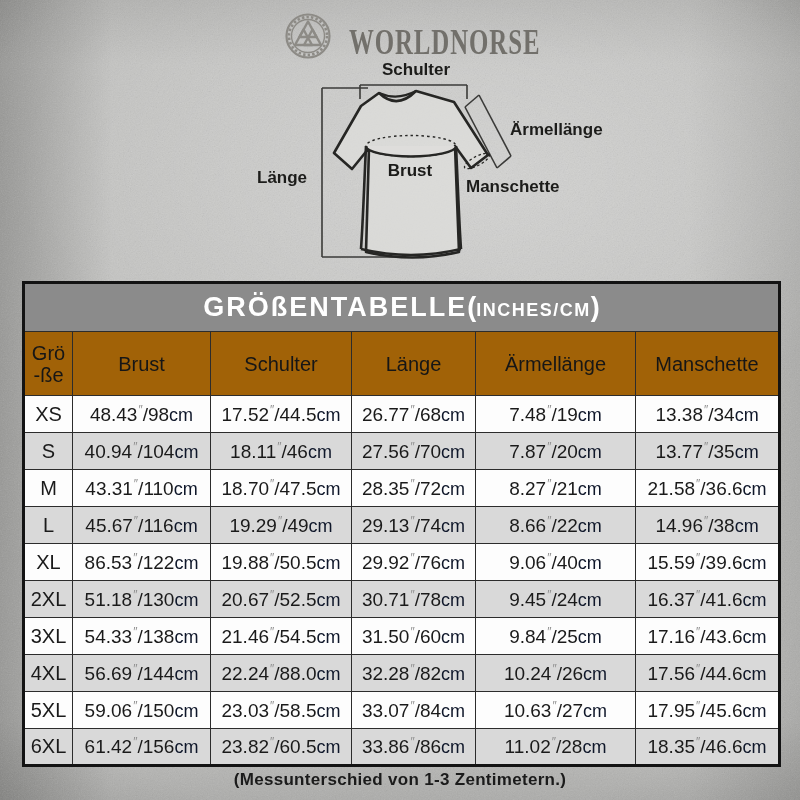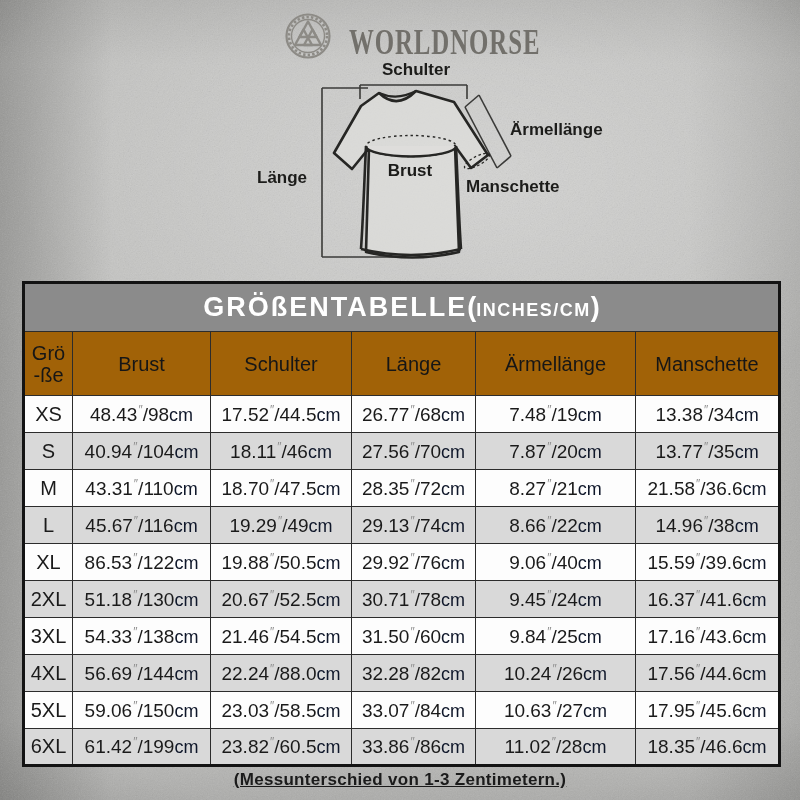--- a/index.html
+++ b/index.html
@@ -57,21 +57,21 @@
   .size-table tbody tr{height:37px;}
   .size-table tbody tr:nth-child(even){background:#d9d9d9;}
   .size-table tbody td{font-size:19px;color:#1a1a1a;white-space:nowrap;}
   .size-table td.size-cell{font-size:20px;}
   .mark{font-size:12px;color:#8f8f8f;vertical-align:7px;margin-left:1px;}
   .unit{font-size:18px;color:#0f172a;}
 
   
   .footer-note{
     position:absolute;left:0;top:770px;width:800px;text-align:center;
-    font-size:17px;font-weight:bold;color:#1b1b1b;letter-spacing:.3px;text-decoration:underline;
+    font-size:17px;font-weight:bold;color:#1b1b1b;letter-spacing:.3px;
   }
 </style>
 </head>
 <body>
 
 <svg class="grain" width="800" height="800">
   <filter id="grainF">
     <feTurbulence type="fractalNoise" baseFrequency="0.82" numOctaves="3" stitchTiles="stitch" result="n"></feTurbulence>
     <feColorMatrix in="n" type="saturate" values="0"></feColorMatrix>
   </filter>
@@ -221,21 +221,21 @@
       <tr>
         <td class="size-cell">5XL</td>
         <td><span>59.06</span><span class="mark">″</span><span>/150</span><span class="unit">cm</span></td>
         <td><span>23.03</span><span class="mark">″</span><span>/58.5</span><span class="unit">cm</span></td>
         <td><span>33.07</span><span class="mark">″</span><span>/84</span><span class="unit">cm</span></td>
         <td><span>10.63</span><span class="mark">″</span><span>/27</span><span class="unit">cm</span></td>
         <td><span>17.95</span><span class="mark">″</span><span>/45.6</span><span class="unit">cm</span></td>
       </tr>
       <tr>
         <td class="size-cell">6XL</td>
-        <td><span>61.42</span><span class="mark">″</span><span>/199</span><span class="unit">cm</span></td>
+        <td><span>61.42</span><span class="mark">″</span><span>/156</span><span class="unit">cm</span></td>
         <td><span>23.82</span><span class="mark">″</span><span>/60.5</span><span class="unit">cm</span></td>
         <td><span>33.86</span><span class="mark">″</span><span>/86</span><span class="unit">cm</span></td>
         <td><span>11.02</span><span class="mark">″</span><span>/28</span><span class="unit">cm</span></td>
         <td><span>18.35</span><span class="mark">″</span><span>/46.6</span><span class="unit">cm</span></td>
       </tr>
     </tbody>
 </table>
 
 <div class="footer-note">(Messunterschied von 1-3 Zentimetern.)</div>
 

